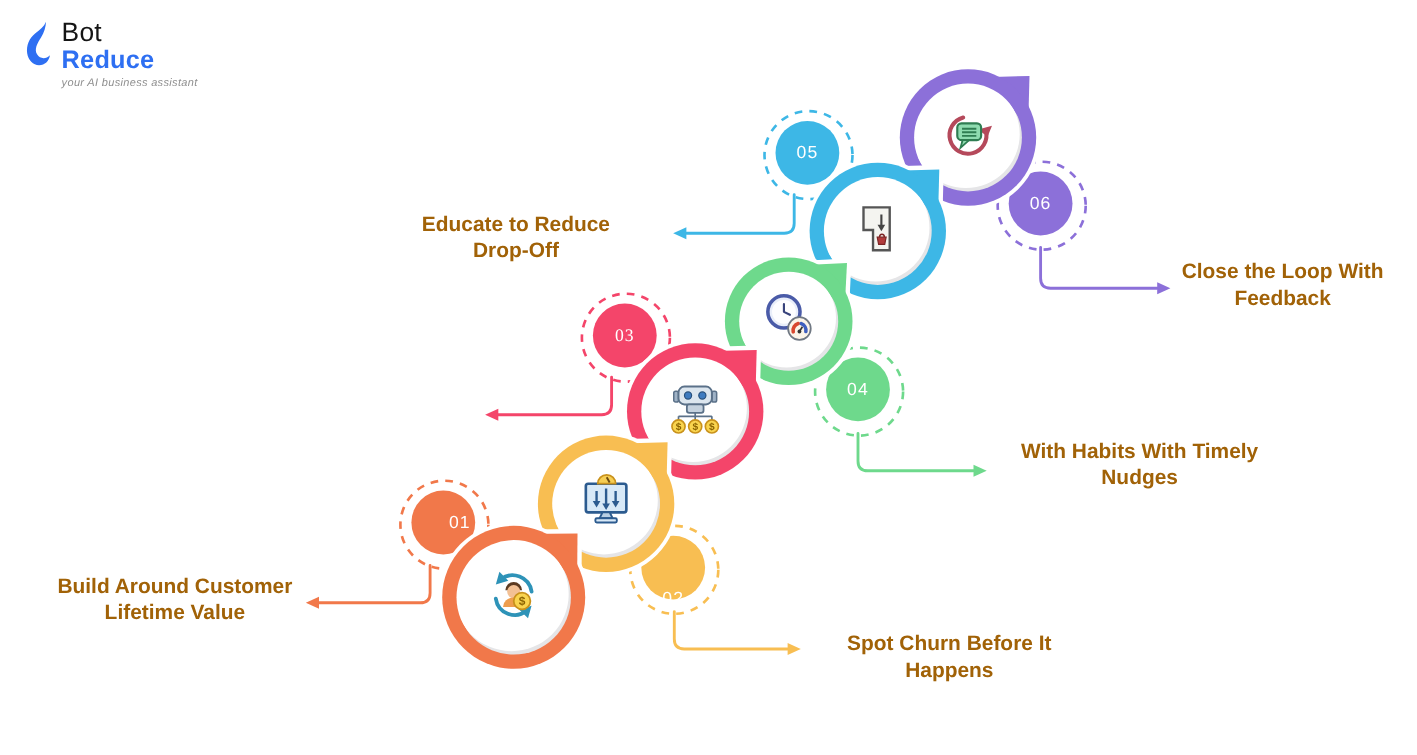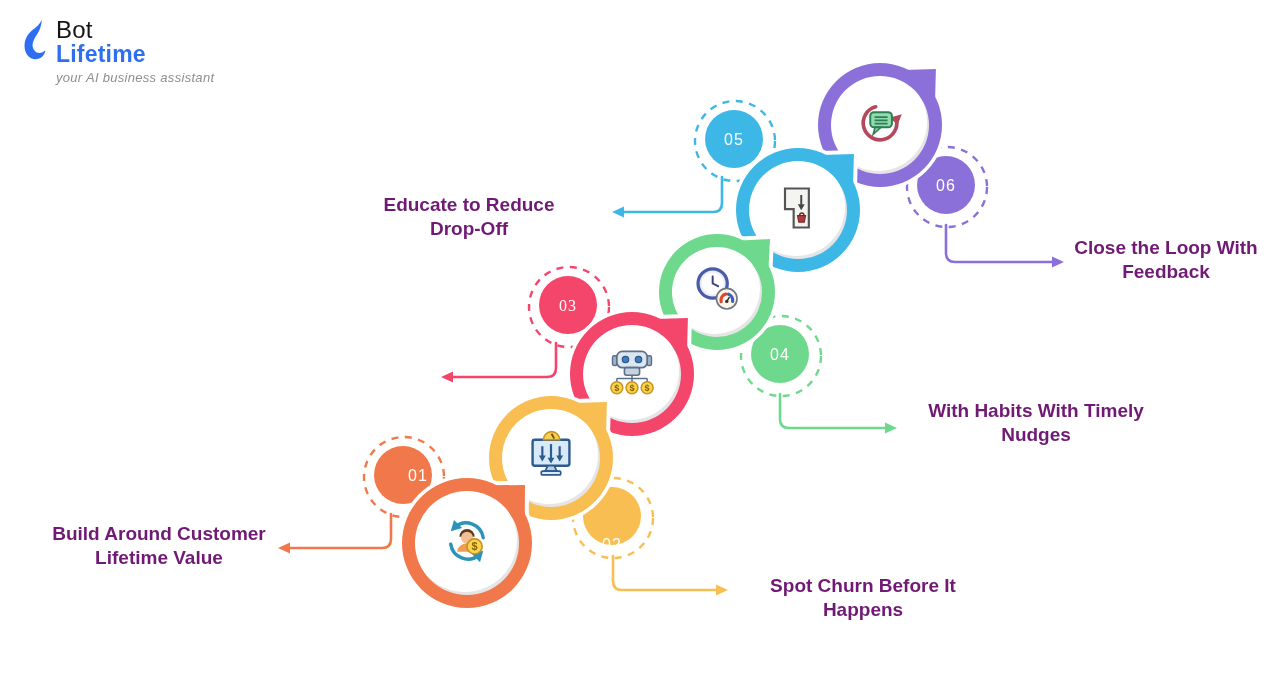--- a/index.html
+++ b/index.html
@@ -3,33 +3,33 @@
 <meta charset="utf-8">
 <style>
   html,body{margin:0;padding:0;background:#ffffff;}
   .canvas{
     position:relative;width:1288px;height:686px;background:#ffffff;
     font-family:"Liberation Sans", sans-serif;overflow:hidden;
   }
   #diagram{position:absolute;left:0;top:0;z-index:1;}
   .lbl{
     position:absolute;z-index:3;text-align:center;
-    font-weight:700;font-size:19px;line-height:24px;color:#701a75;
+    font-weight:700;font-size:19px;line-height:24px;color:#a16207;
   }
   .badge-num{
     position:absolute;z-index:3;transform:translate(-50%,-50%);
     color:#ffffff;font-size:16px;font-weight:400;letter-spacing:1px;
   }
   .icon{position:absolute;z-index:3;width:52px;height:52px;}
   .icon svg{width:100%;height:100%;display:block;}
   .logo{position:absolute;left:22px;top:18px;z-index:4;display:flex;gap:7px;align-items:flex-start;}
   .logo-text{display:flex;flex-direction:column;}
   .logo-bot{font-size:24px;font-weight:400;color:#151515;line-height:24px;letter-spacing:0.2px;}
   .logo-penguin{font-size:23px;font-weight:700;color:#2E6FF2;line-height:24px;letter-spacing:0.2px;}
-  .logo-tagline{font-size:13px;font-style:italic;color:#8E8E8E;margin-top:4px;letter-spacing:0.3px;}
+  .logo-tagline{font-size:10px;font-style:italic;color:#8E8E8E;margin-top:4px;letter-spacing:0.3px;}
 </style>
 </head>
 <body>
 
 <div class="canvas">
 
   <svg id="diagram" width="1288" height="686" viewBox="0 0 1288 686">
       <defs>
         <clipPath id="clip0">
           <circle cx="467" cy="543" r="52"></circle>
@@ -111,21 +111,21 @@
       <circle cx="470" cy="548" r="52" fill="#E5E5E7" clip-path="url(#clip0)"></circle>
       <circle cx="465" cy="540" r="52" fill="#ffffff" clip-path="url(#clip0)"></circle>
     </svg>
 
   <div class="logo">
     <svg viewBox="0 0 30 46" width="27" height="43">
       <path d="M22 1 C20 6 16 9 11 13 C5 18 2 25 3 33 C4 40 9 45 15 45 C21 45 25 41 26 35 C22 39 16 39 13 34 C10 29 13 23 17 17 C20 12 22 6 22 1 Z" fill="#2E6FF2"></path>
     </svg>
     <div class="logo-text">
       <div class="logo-bot">Bot</div>
-      <div class="logo-penguin">Lifetime</div>
+      <div class="logo-penguin">Reduce</div>
       <div class="logo-tagline">your AI business assistant</div>
     </div>
   </div>
 
   <div class="lbl" style="left:24px;top:522px;width:270px;">
     <span>Build Around Customer</span><br>
     <span>Lifetime Value</span>
   </div>
   <div class="lbl" style="left:728px;top:574px;width:270px;">
     <span>Spot Churn Before It</span><br>

